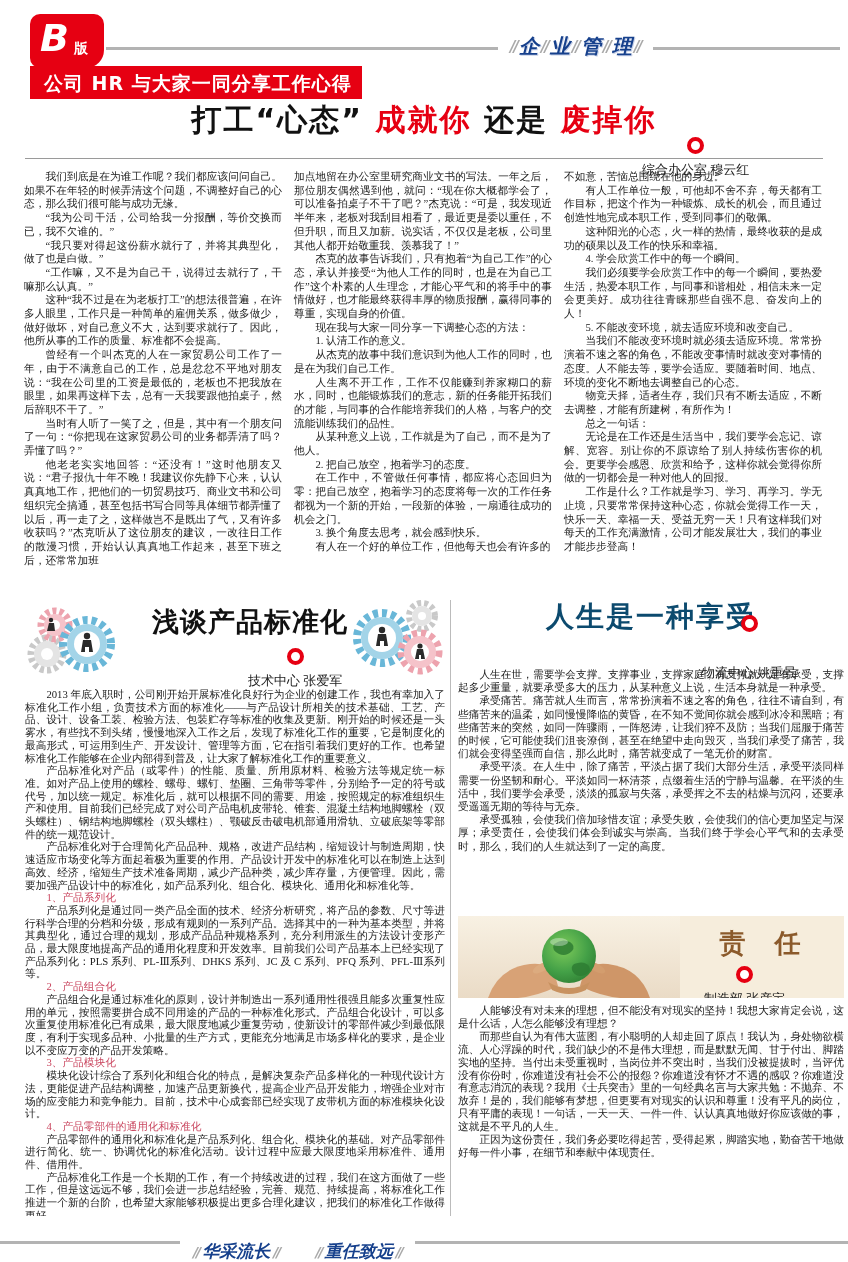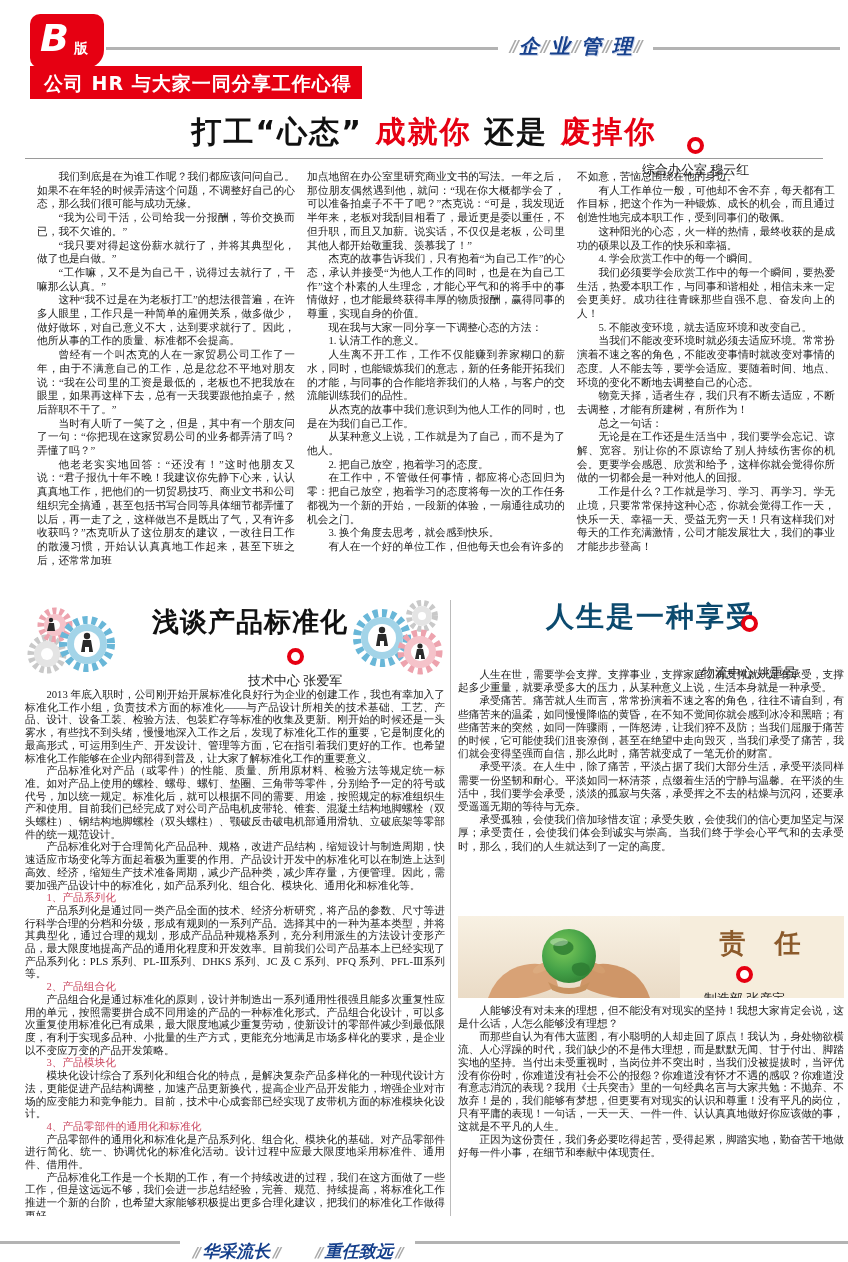--- a/index.html
+++ b/index.html
@@ -15,31 +15,31 @@
   .top-rule{left:106px;top:47px;width:734px;height:3px;background:#b3b3b3;}
   .section-header{left:498px;top:33px;background:#fff;padding:0 10px;display:flex;align-items:center;
     font:italic 900 20px "DejaVu Sans","Liberation Sans",sans-serif;color:#16408c;}
   .section-header .sl{color:#a9a9a9;font-size:15px;margin:0 2px;letter-spacing:-2px;}
   .section-header .hz{color:#16408c;text-shadow:1px 1px 0 #c9d2e8;}
 
   .hr-banner{left:30px;top:66px;width:318px;height:33px;background:#e60012;color:#fff;
     font:700 19px "DejaVu Sans","Liberation Sans",sans-serif;line-height:35px;padding-left:14px;letter-spacing:1px;}
 
   .main-title{left:0;top:100px;width:848px;text-align:center;
-    font:900 30px "DejaVu Sans","Liberation Sans",sans-serif;letter-spacing:2px;margin-top:12px;}
+    font:900 30px "DejaVu Sans","Liberation Sans",sans-serif;letter-spacing:2px;}
   .main-title .red{color:#e60012;}
   .main-title .black{color:#111;}
 
   .byline{display:flex;align-items:center;gap:7px;font:13px "Liberation Serif","DejaVu Serif",serif;color:#222;flex-direction:column;}
   .ring{width:9px;height:9px;border:4px solid #e60012;border-radius:50%;background:#fff;flex:0 0 auto;}
   .byline-main{left:642px;top:137px;}
   .hairline{left:25px;top:158px;width:798px;height:1px;background:#9a9a9a;}
 
   
-  .columns{left:37px;top:170px;width:798px;height:428px;display:flex;gap:12px;overflow:hidden;justify-content:space-between;}
+  .columns{left:24px;top:170px;width:798px;height:428px;display:flex;gap:12px;overflow:hidden;justify-content:space-between;}
   .col{width:258px;font-size:10.7px;line-height:13.7px;text-align:justify;}
   .par{margin:0;text-indent:2em;}
   .cont{text-indent:0;}
   .sub{color:#c9455e;}
 
   
   .std-title{left:128px;top:604px;width:244px;text-align:center;
     font:900 27px "DejaVu Sans","Liberation Sans",sans-serif;color:#111;letter-spacing:1px;}
   .byline-std{left:248px;top:648px;}
   .gears-left{left:25px;top:600px;}
@@ -129,22 +129,22 @@
         <p class="par">曾经有一个叫杰克的人在一家贸易公司工作了一年，由于不满意自己的工作，总是忿忿不平地对朋友说：“我在公司里的工资是最低的，老板也不把我放在眼里，如果再这样下去，总有一天我要跟他拍桌子，然后辞职不干了。”</p>
         <p class="par">当时有人听了一笑了之，但是，其中有一个朋友问了一句：“你把现在这家贸易公司的业务都弄清了吗？弄懂了吗？”</p>
         <p class="par">他老老实实地回答：“还没有！”这时他朋友又说：“君子报仇十年不晚！我建议你先静下心来，认认真真地工作，把他们的一切贸易技巧、商业文书和公司组织完全搞通，甚至包括书写合同等具体细节都弄懂了以后，再一走了之，这样做岂不是既出了气，又有许多收获吗？”杰克听从了这位朋友的建议，一改往日工作的散漫习惯，开始认认真真地工作起来，甚至下班之后，还常常加班</p>
       </div>
     <div class="col">
 
     <p class="par cont">加点地留在办公室里研究商业文书的写法。一年之后，那位朋友偶然遇到他，就问：“现在你大概都学会了，可以准备拍桌子不干了吧？”杰克说：“可是，我发现近半年来，老板对我刮目相看了，最近更是委以重任，不但升职，而且又加薪。说实话，不仅仅是老板，公司里其他人都开始敬重我、羡慕我了！”</p>
         <p class="par">杰克的故事告诉我们，只有抱着“为自己工作”的心态，承认并接受“为他人工作的同时，也是在为自己工作”这个朴素的人生理念，才能心平气和的将手中的事情做好，也才能最终获得丰厚的物质报酬，赢得同事的尊重，实现自身的价值。</p>
         <p class="par">现在我与大家一同分享一下调整心态的方法：</p>
         <p class="par">1. 认清工作的意义。</p>
+        <p class="par">从杰克的故事中我们意识到为他人工作的同时，也是在为我们自己工作。</p>
         <p class="par">人生离不开工作，工作不仅能赚到养家糊口的薪水，同时，也能锻炼我们的意志，新的任务能开拓我们的才能，与同事的合作能培养我们的人格，与客户的交流能训练我们的品性。</p>
-        <p class="par">从杰克的故事中我们意识到为他人工作的同时，也是在为我们自己工作。</p>
         <p class="par">从某种意义上说，工作就是为了自己，而不是为了他人。</p>
         <p class="par">2. 把自己放空，抱着学习的态度。</p>
         <p class="par">在工作中，不管做任何事情，都应将心态回归为零：把自己放空，抱着学习的态度将每一次的工作任务都视为一个新的开始，一段新的体验，一扇通往成功的机会之门。</p>
         <p class="par">3. 换个角度去思考，就会感到快乐。</p>
         <p class="par">有人在一个好的单位工作，但他每天也会有许多的</p>
       </div>
     <div class="col">
 
     <p class="par cont">不如意，苦恼总围绕在他的身边。</p>
         <p class="par">有人工作单位一般，可他却不舍不弃，每天都有工作目标，把这个作为一种锻炼、成长的机会，而且通过创造性地完成本职工作，受到同事们的敬佩。</p>

